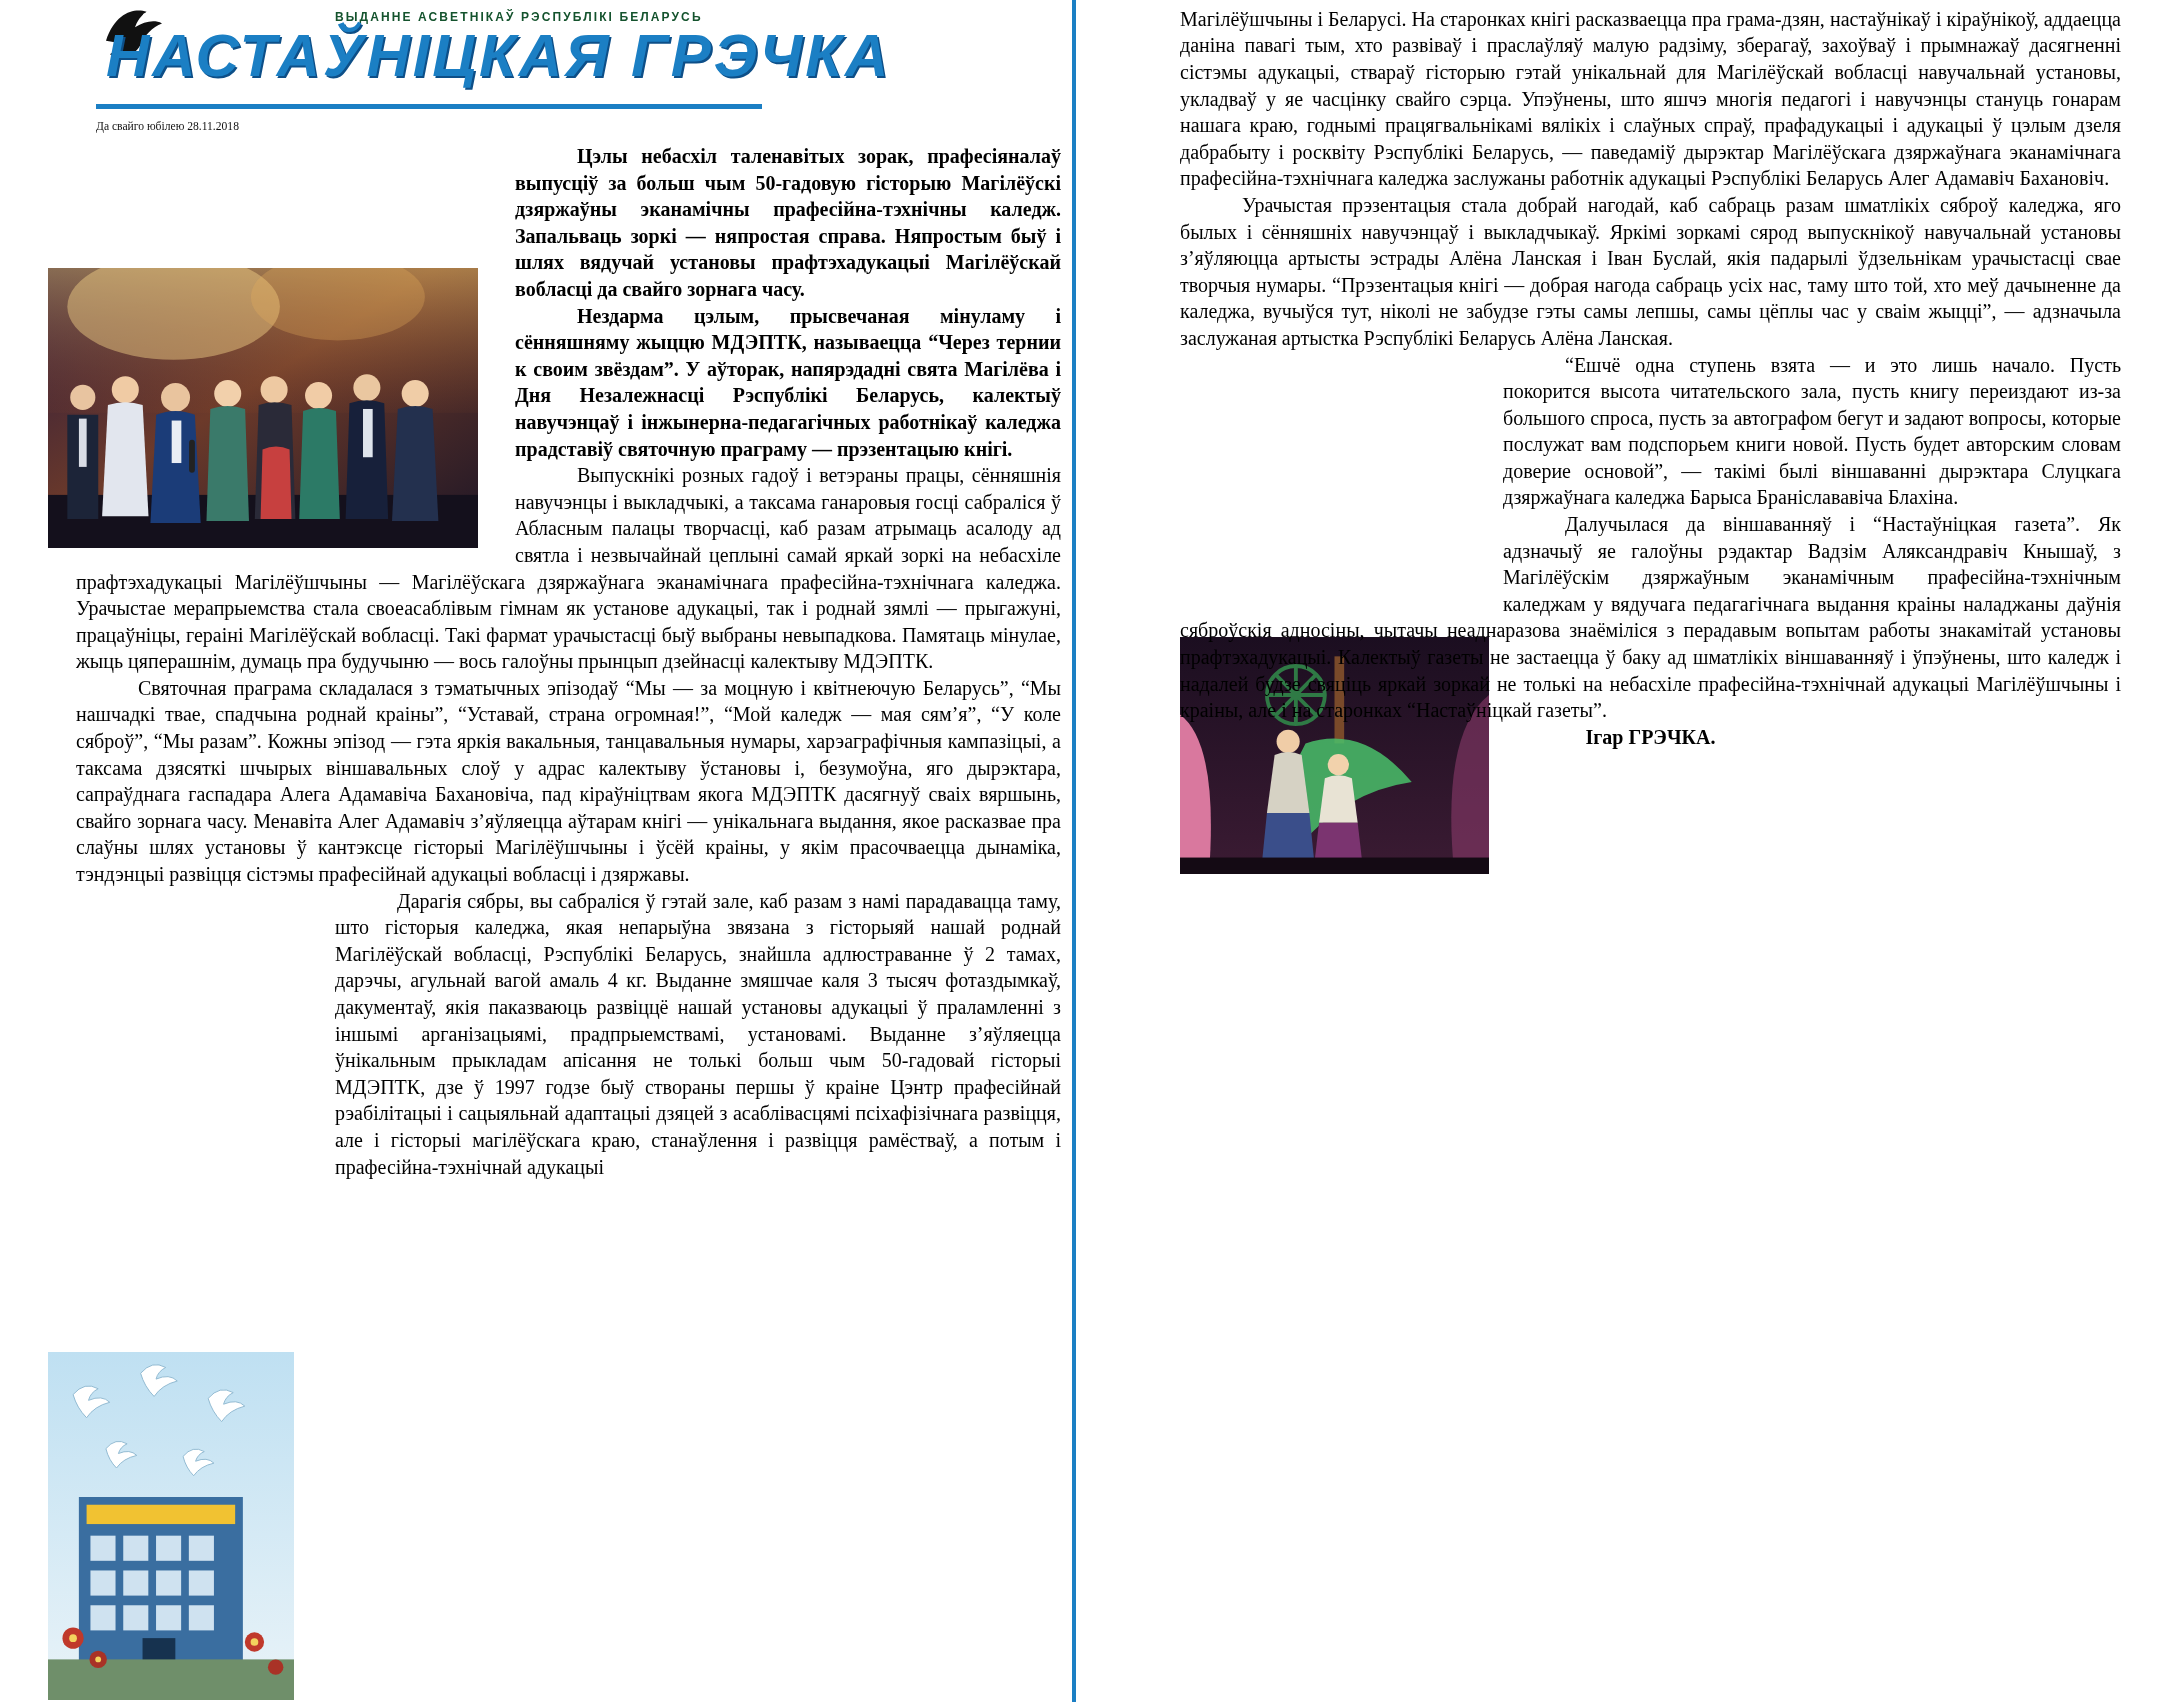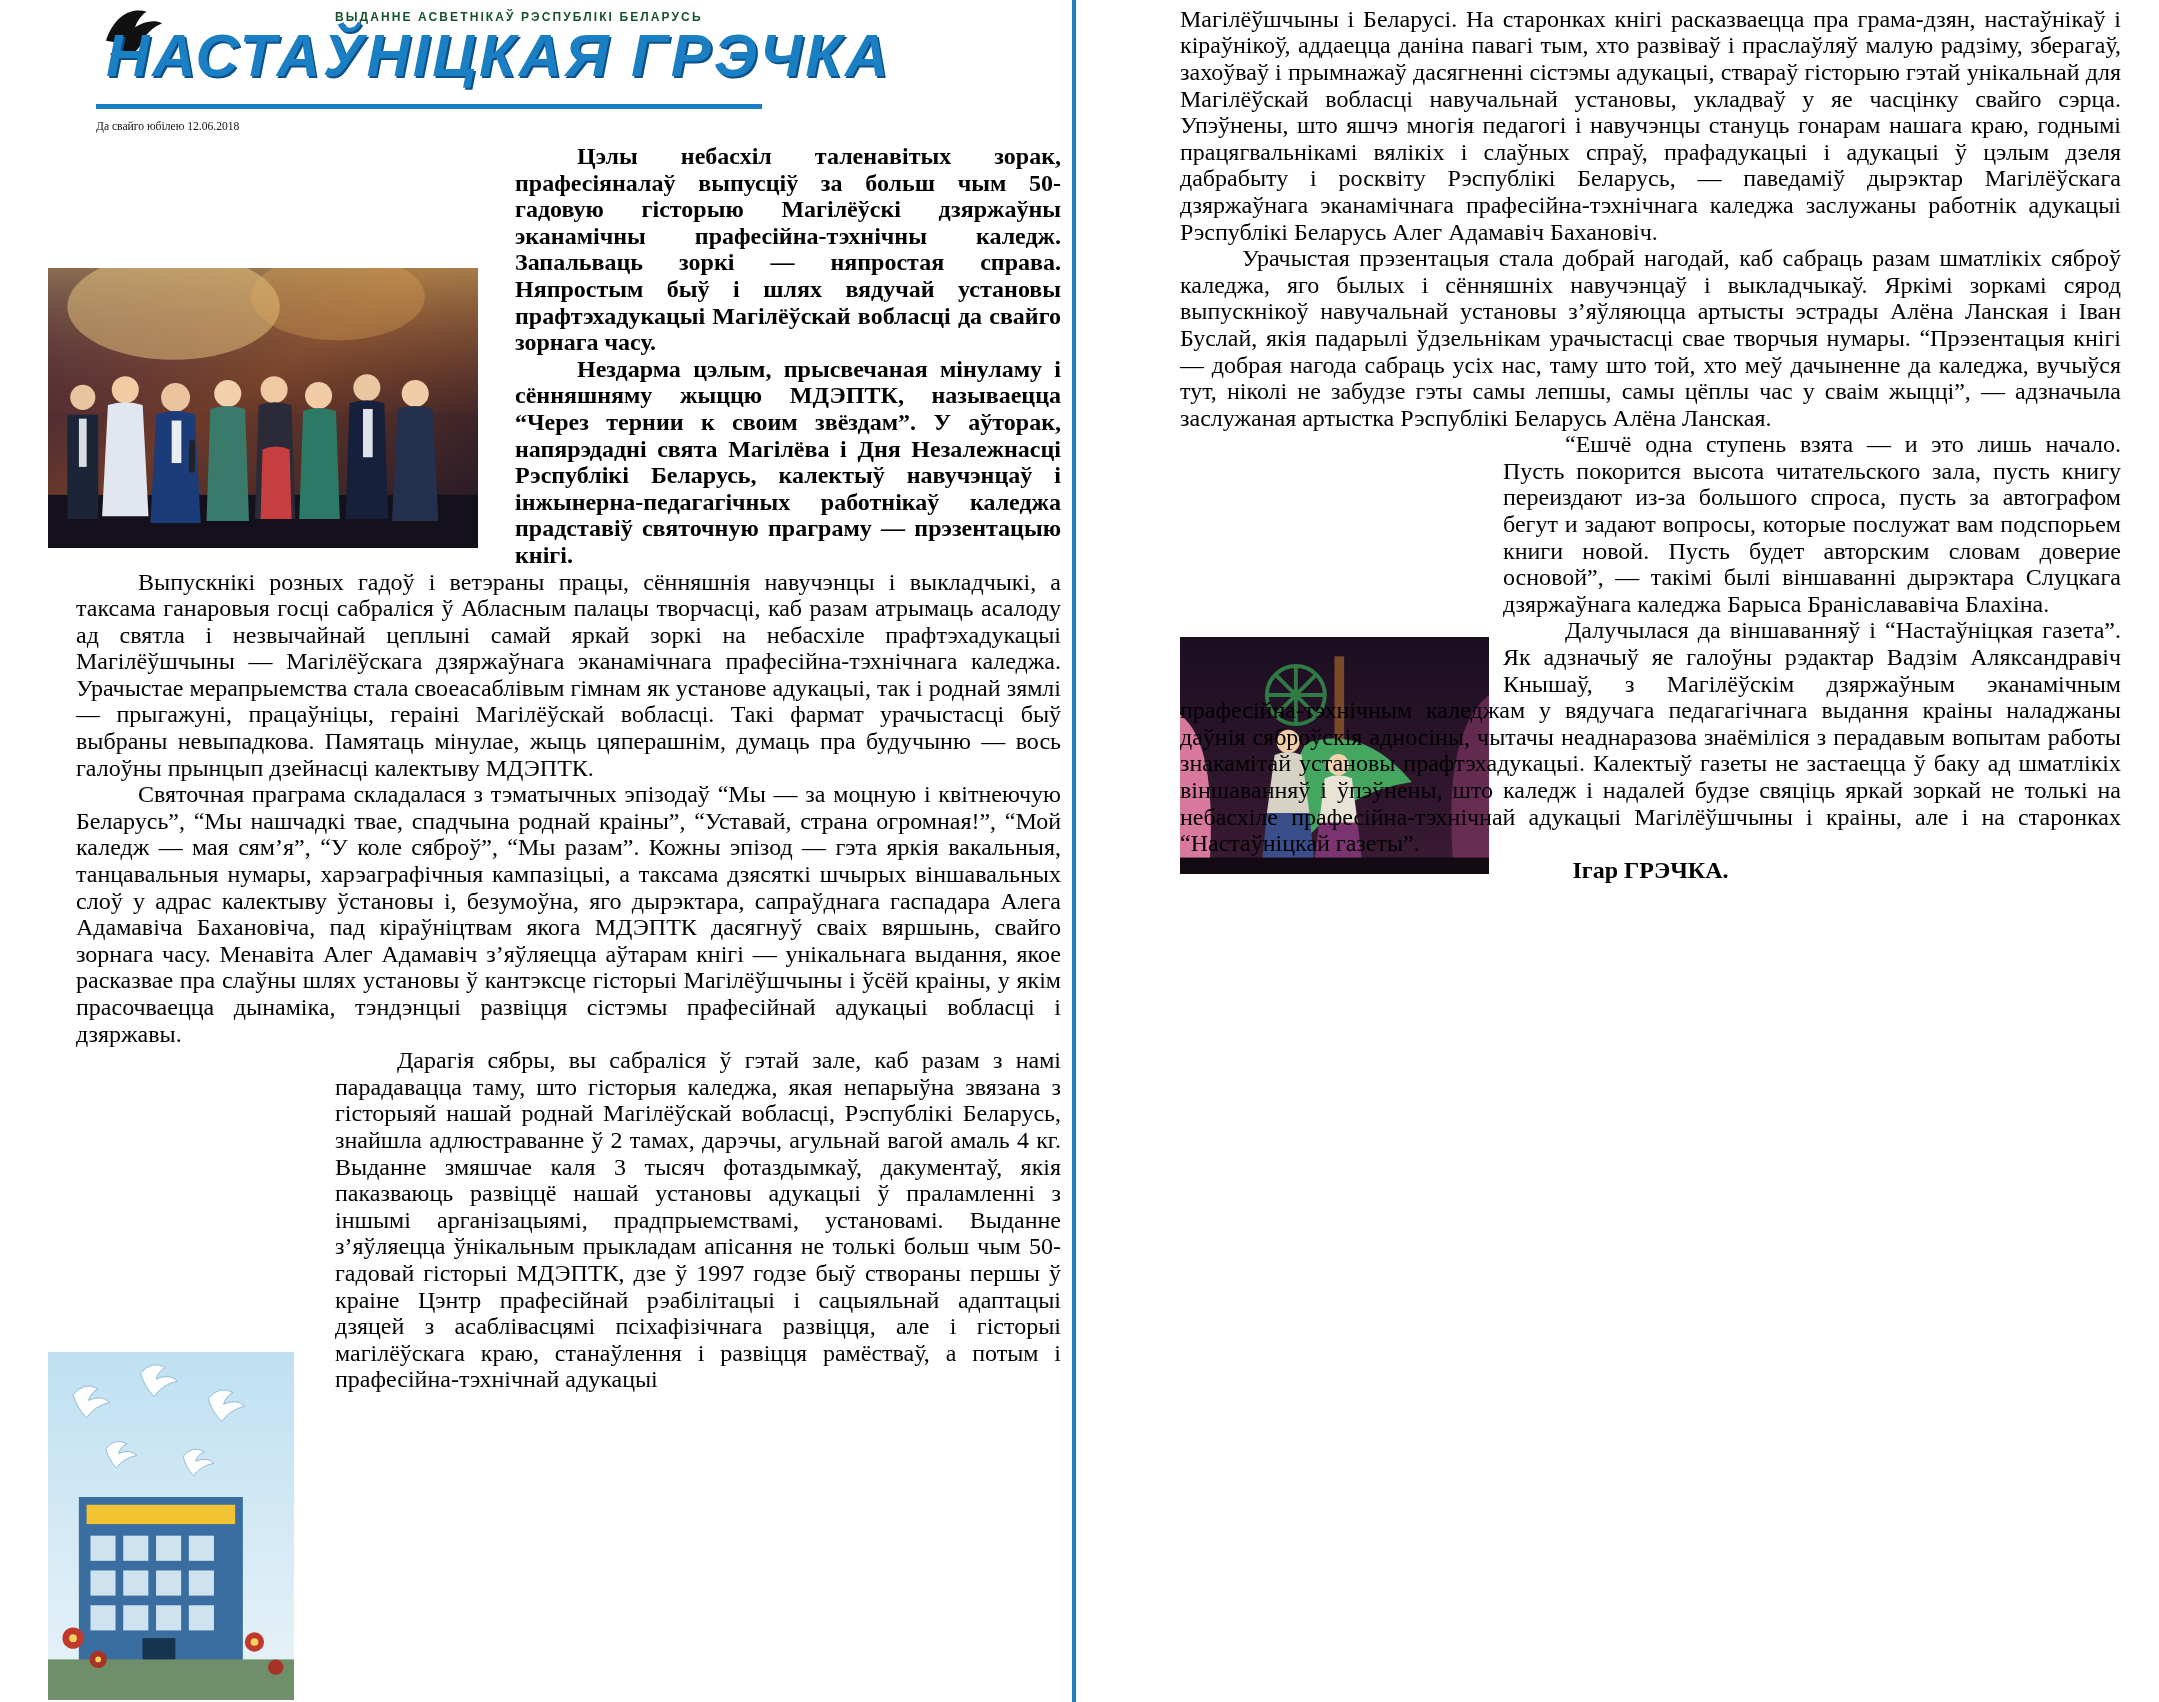--- a/index.html
+++ b/index.html
@@ -68,21 +68,21 @@
   .col-divider {
     position: absolute;
     left: 1072px; top: 0;
     width: 3.9px; height: 1702px;
     background: #1b7fc4;
   }
 
   
   .col {
     position: absolute;
-    font-size: 24px;
+    font-size: 20px;
     line-height: 26.6px;
     text-align: justify;
   }
   .col-left {
     left: 48px; top: 143px;
     width: 985px;
     margin-left: 28px;
   }
   .col-right {
     left: 1180px; top: 5.8px;
@@ -131,21 +131,21 @@
 <div class="masthead">
   <div class="masthead-bird">
     <svg class="svgimg" viewBox="0 0 66 58" xmlns="http://www.w3.org/2000/svg">
       <path d="M4 36 C14 6, 34 2, 46 6 C40 10, 36 16, 34 22 C44 16, 54 14, 62 18 C52 22, 44 30, 40 40 C34 52, 20 56, 8 50 C14 46, 16 42, 16 38 Z" fill="#111"></path>
       <circle cx="44" cy="9" r="1.6" fill="#fff"></circle>
     </svg>
   </div>
   <div class="masthead-sub">ВЫДАННЕ АСВЕТНІКАЎ РЭСПУБЛІКІ БЕЛАРУСЬ</div>
   <div class="masthead-title">НАСТАЎНІЦКАЯ ГРЭЧКА</div>
   <div class="masthead-rule"></div>
-  <div class="masthead-date">Да свайго юбілею  12.06.2018</div>
+  <div class="masthead-date">Да свайго юбілею  28.11.2018</div>
 </div>
 
 <div class="col-divider"></div>
 
 <div class="photo photo-1">
   <svg class="svgimg" viewBox="0 0 445 290" preserveAspectRatio="none" xmlns="http://www.w3.org/2000/svg">
     <defs>
       <linearGradient id="bg1" x1="0" y1="0" x2="1" y2="1">
         <stop offset="0" stop-color="#2a1a3e"></stop>
         <stop offset="0.45" stop-color="#6c3a2a"></stop>

